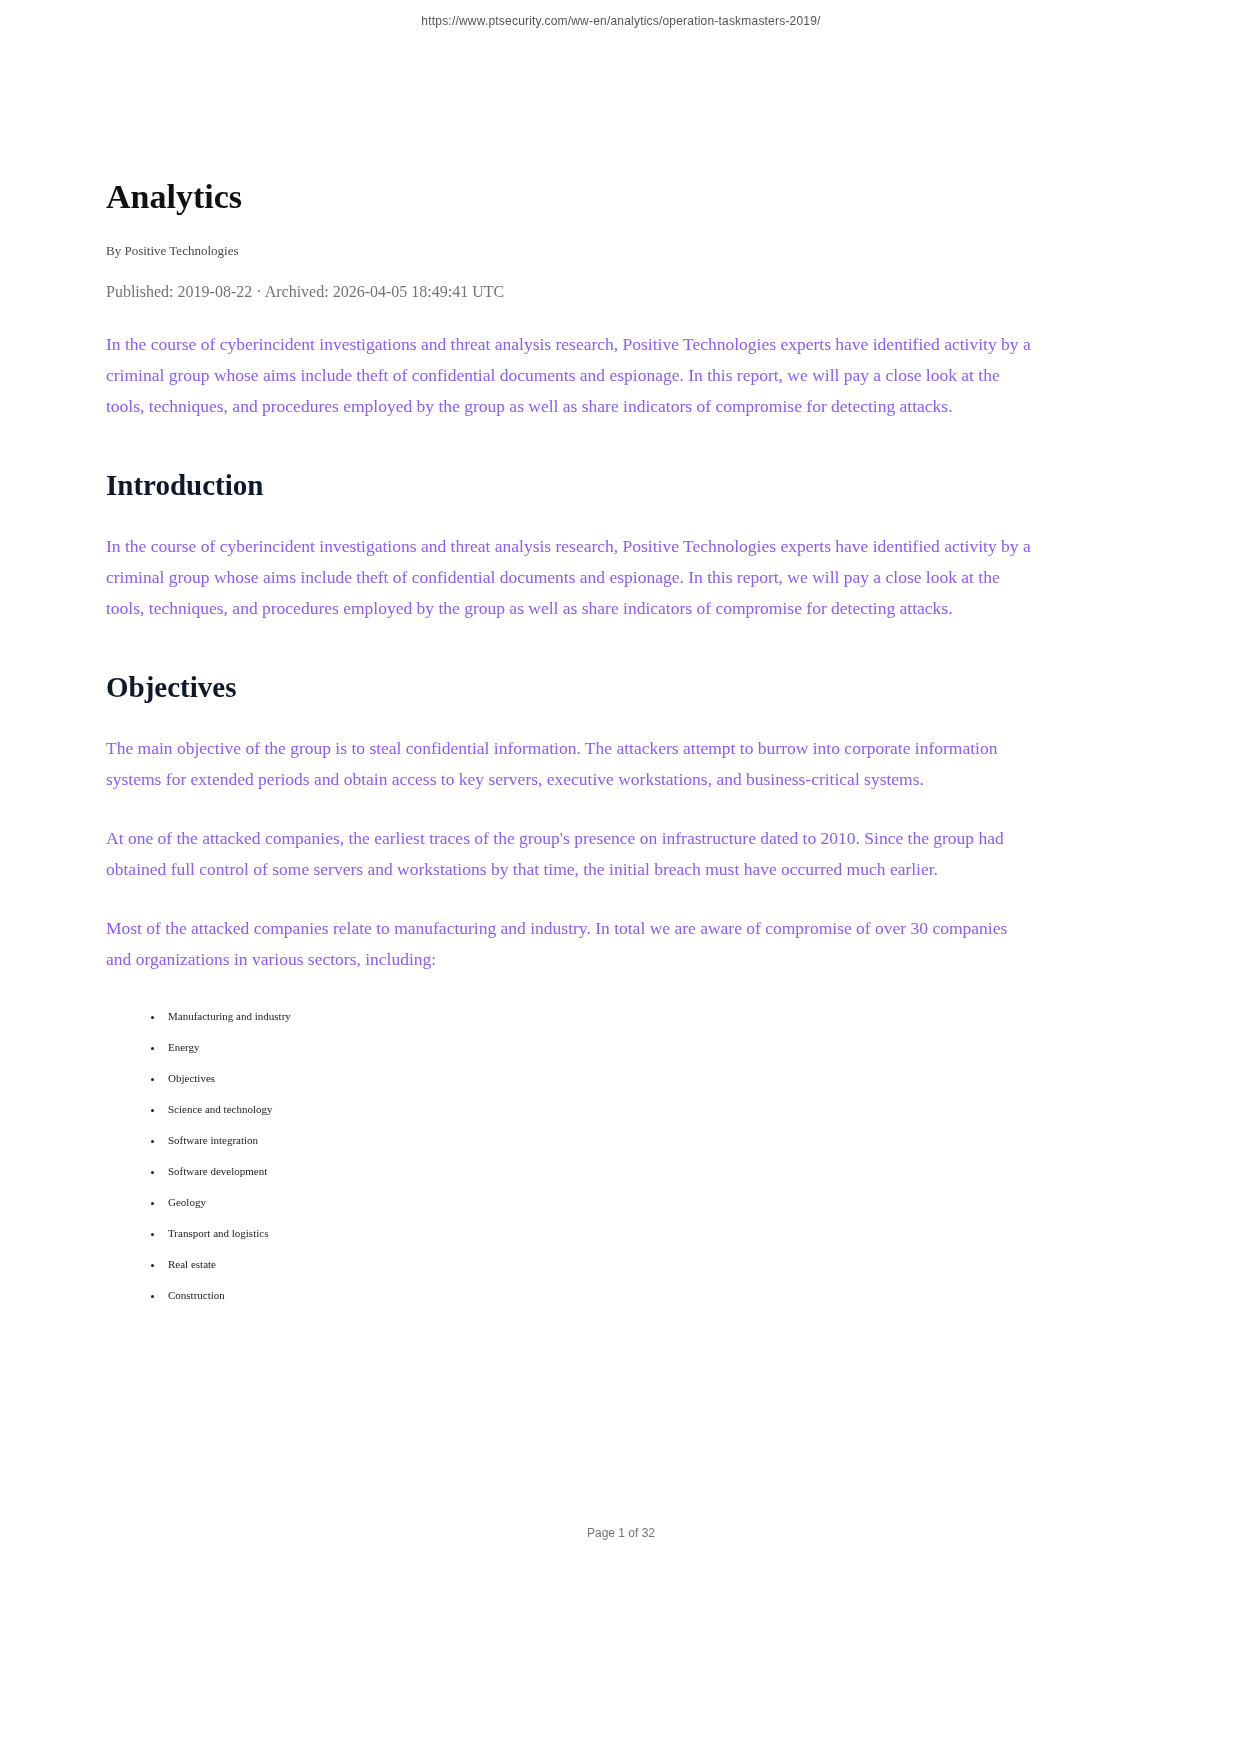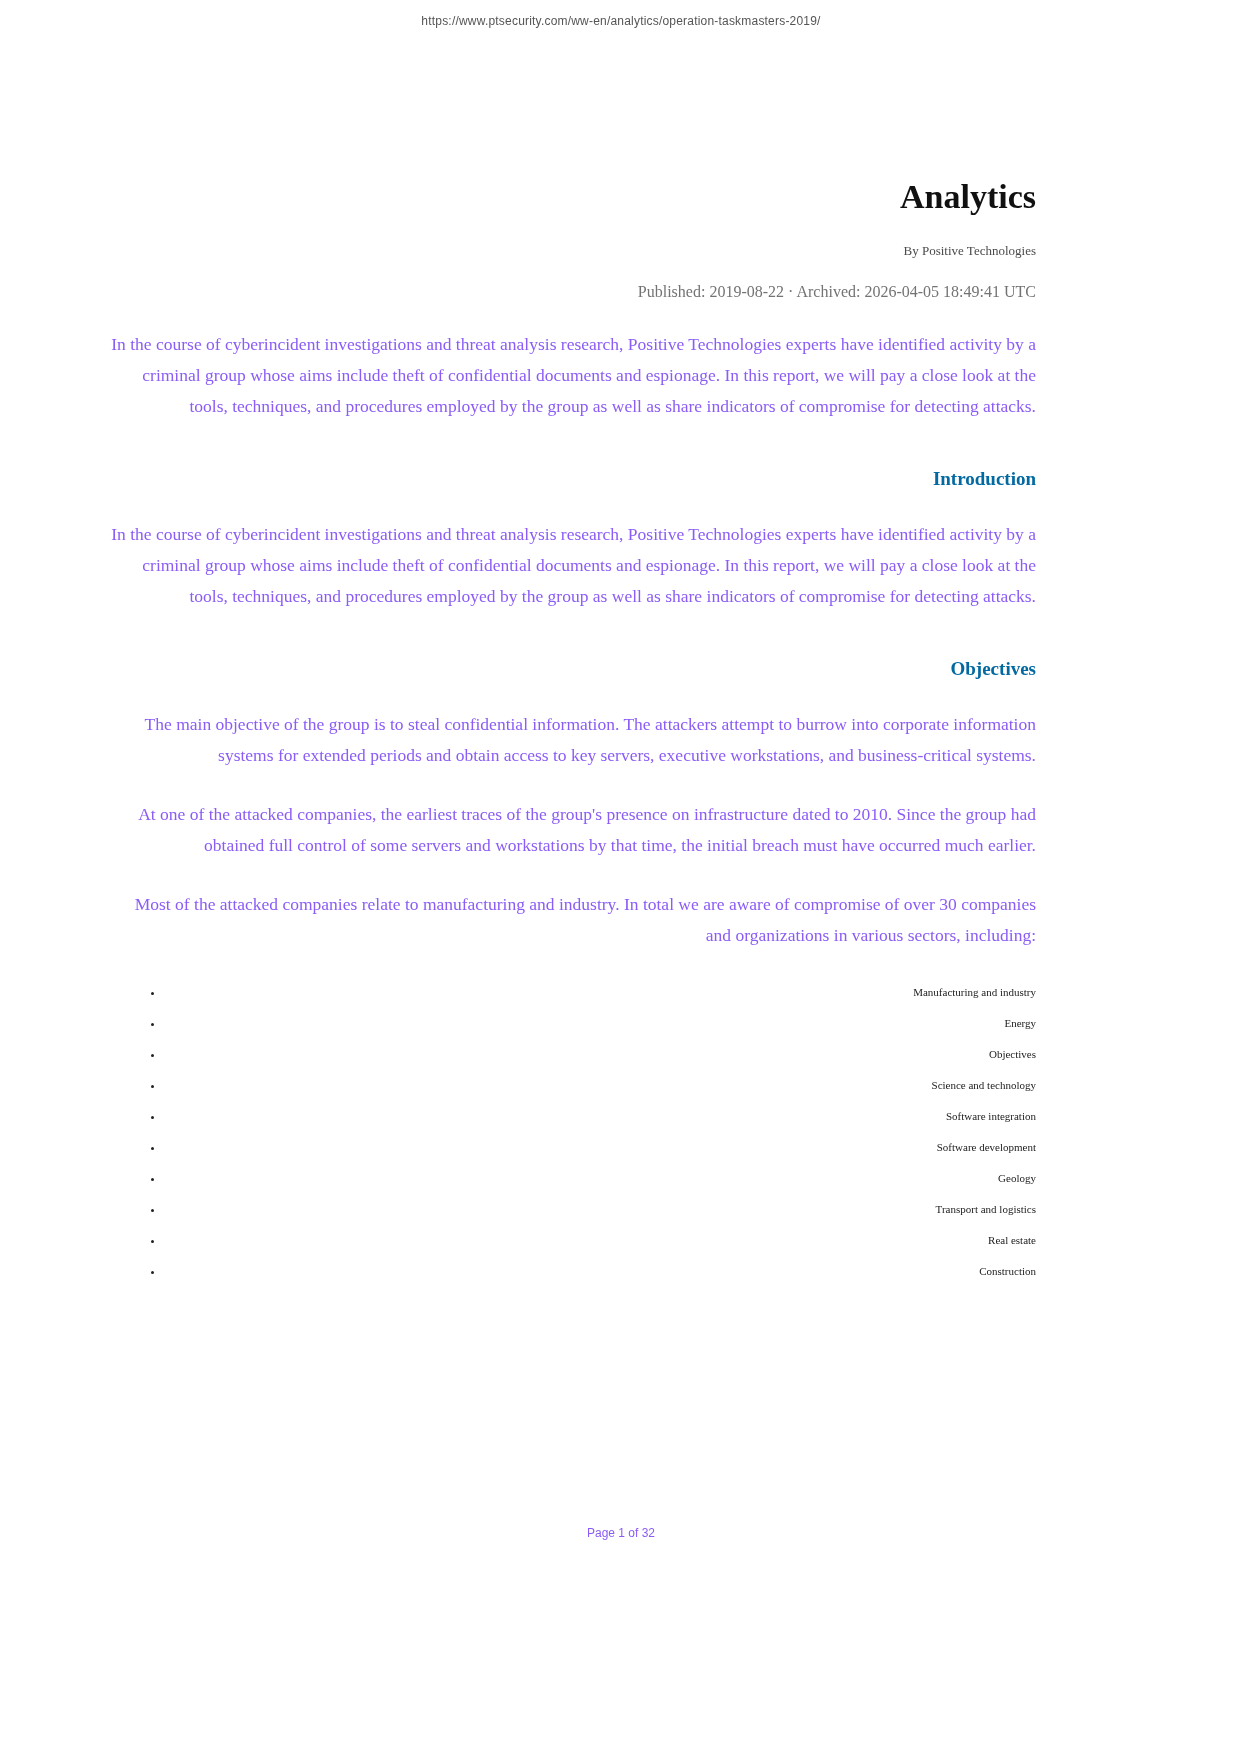--- a/index.html
+++ b/index.html
@@ -18,21 +18,20 @@
     text-align: center;
     font-family: "Liberation Sans", sans-serif;
     font-size: 12px;
     color: #555555;
     letter-spacing: 0.2px;
   }
   .content {
     margin-left: 106px;
     margin-right: 106px;
     width: 930px;
-    text-align: right;
   }
   .article-title {
     font-size: 34px;
     font-weight: 700;
     color: #111111;
     margin: 150px 0 0 0;
     line-height: 1.1;
   }
   .byline {
     font-size: 13px;
@@ -44,23 +43,23 @@
     color: #737373;
     margin-top: 24px;
   }
   .body-paragraph {
     font-size: 17.5px;
     line-height: 31px;
     margin: 28px 0 0 0;
     color: #8b5cf6;
   }
   .section-heading {
-    font-size: 19px;
+    font-size: 29px;
     font-weight: 700;
-    color: #0369a1;
+    color: #0f172a;
     margin: 46px 0 0 0;
     line-height: 1.2;
   }
   .sector-list {
     margin: 26px 0 0 0;
     padding-left: 58px;
     list-style-type: disc;
   }
   .sector-list li {
     font-size: 11px;
@@ -69,21 +68,21 @@
     color: #222222;
   }
   .page-footer {
     position: absolute;
     left: 0;
     right: 0;
     bottom: 216px;
     text-align: center;
     font-family: "Liberation Sans", sans-serif;
     font-size: 12px;
-    color: #8b5cf6;
+    color: #737373;
   }
 </style>
 </head>
 <body>
 
 <div class="url-header">https://www.ptsecurity.com/ww-en/analytics/operation-taskmasters-2019/</div>
 
 <div class="content">
 
   <h1 class="article-title">Analytics</h1>

